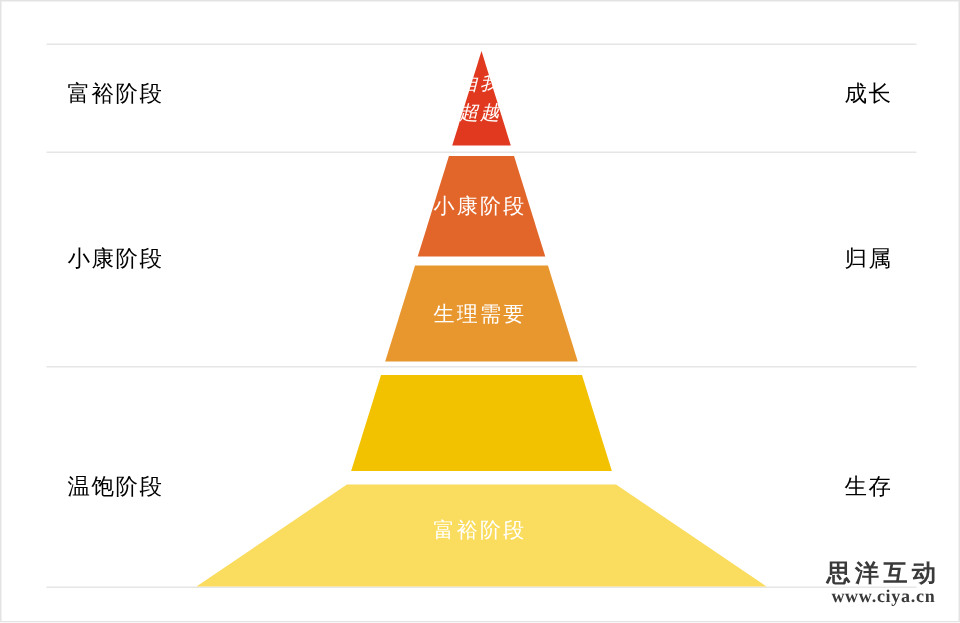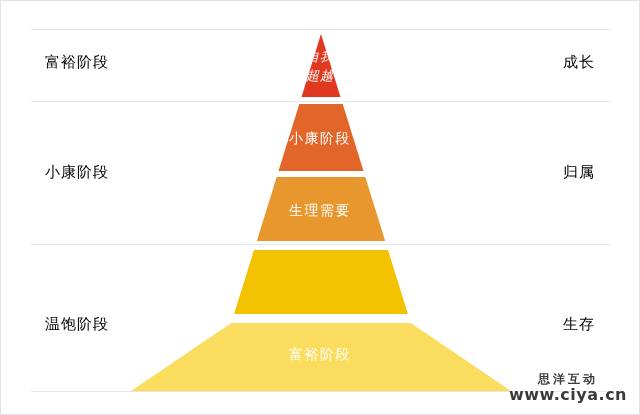--- a/index.html
+++ b/index.html
@@ -84,31 +84,32 @@
   
   #watermark {
     position: absolute;
     right: 12px;
     bottom: 10px;
     text-align: center;
     line-height: 1.12;
     color: #3a3a3a;
   }
   #watermark .wm-cn {
-    font-size: 12px;
+    font-size: 16px;
     font-weight: bold;
     letter-spacing: 3px;
     text-shadow: 0 0 2px #ffffff, 0 0 3px #ffffff;
     margin-top: 32px;
   }
   #watermark .wm-url {
-    font-size: 16px;
+    font-size: 12px;
     font-weight: bold;
     letter-spacing: 0.5px;
     text-shadow: 0 0 2px #ffffff, 0 0 3px #ffffff;
+    font-family: Liberation Serif, serif;
   }
 </style>
 </head>
 <body>
 
 <div id="canvas">
 
   <div class="divider d0"></div>
   <div class="divider d1"></div>
   <div class="divider d2"></div>

